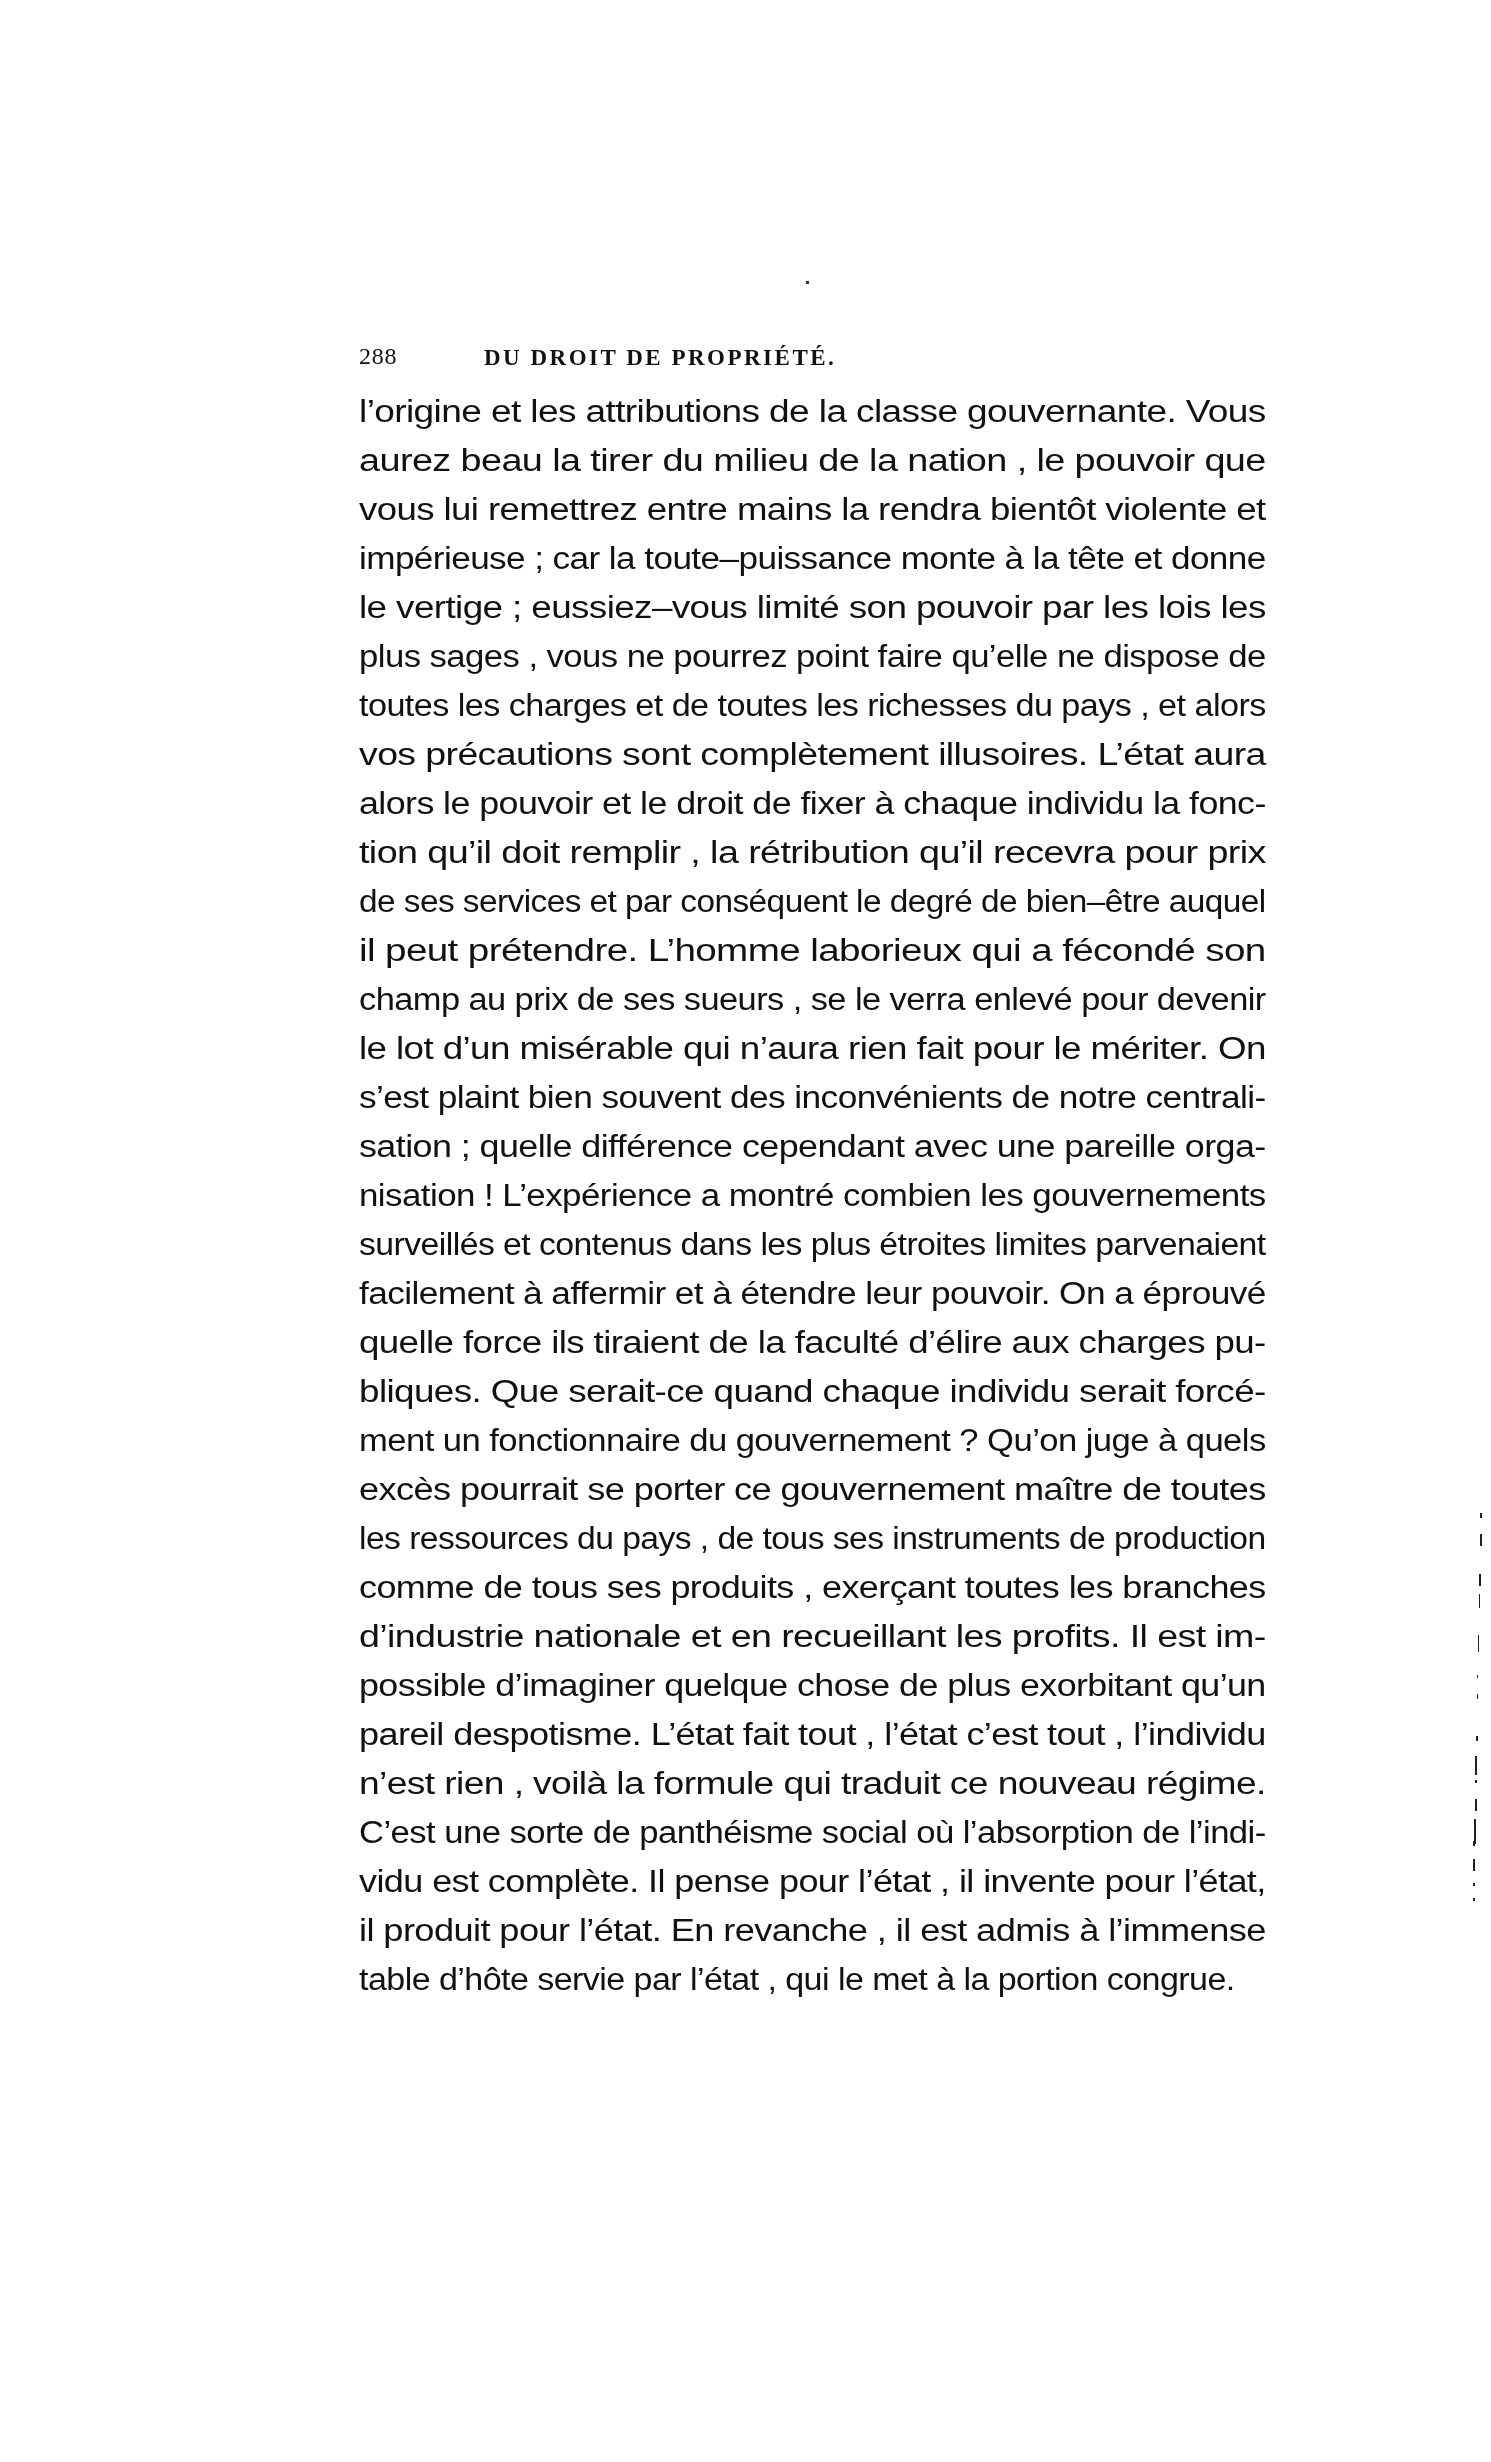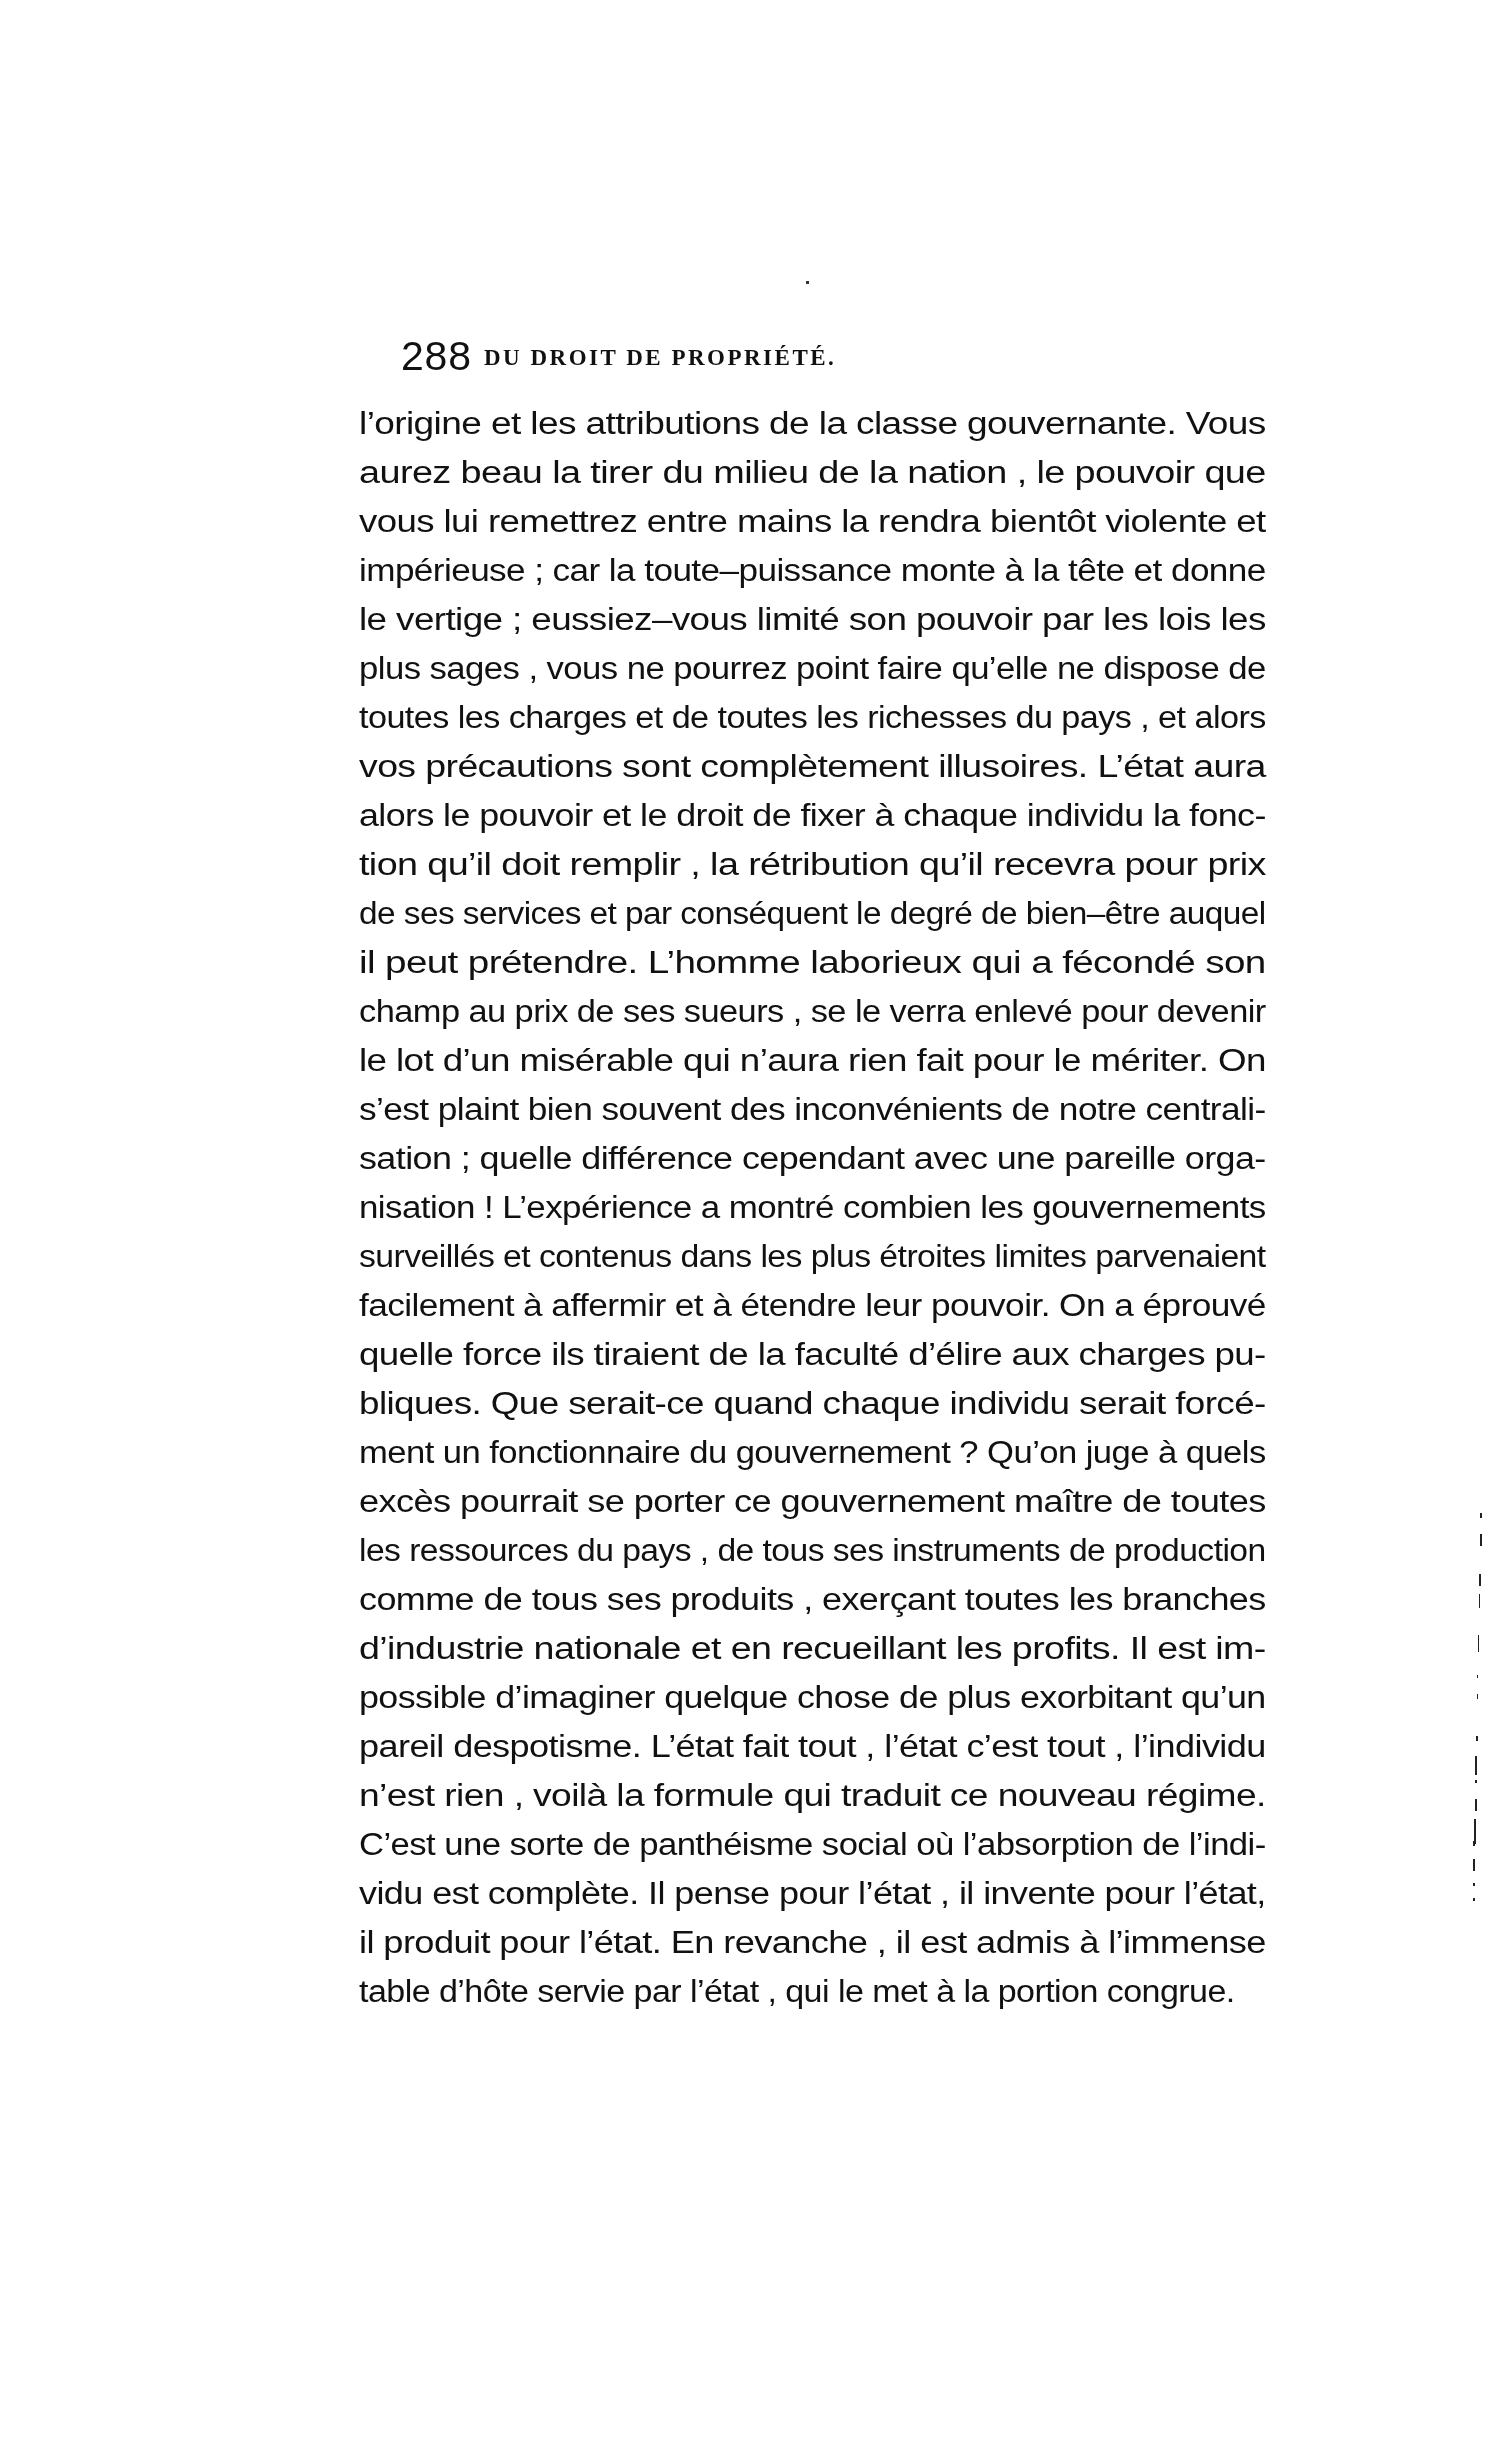--- a/index.html
+++ b/index.html
@@ -26,40 +26,39 @@
       position: absolute;
       left: 359px;
       top: 336px;
       width: 914px;
       height: 41px;
     }
     .page-number {
       position: absolute;
       left: 0;
       top: 0;
-      font-family: Liberation Sans, sans-serif;
-      font-size: 41px;
+      font-family: Liberation Serif, serif;
+      font-size: 24px;
       line-height: 41px;
       letter-spacing: 0.8px;
-      margin-left: 42px;
     }
     .running-title {
       position: absolute;
       left: 125px;
       top: 5px;
       font-family: "Liberation Serif", "DejaVu Serif", serif;
       font-size: 23px;
       font-weight: bold;
       line-height: 34px;
       letter-spacing: 2.5px;
     }
     .body-text {
       position: absolute;
       left: 359px;
-      top: 399px;
+      top: 387px;
       width: 914px;
     }
     .line {
       display: block;
       height: 49px;
       font-family: "Liberation Sans Narrow", "Liberation Sans", "DejaVu Sans", sans-serif;
       font-size: 31px;
       line-height: 49px;
       white-space: nowrap;
       text-align: justify;

